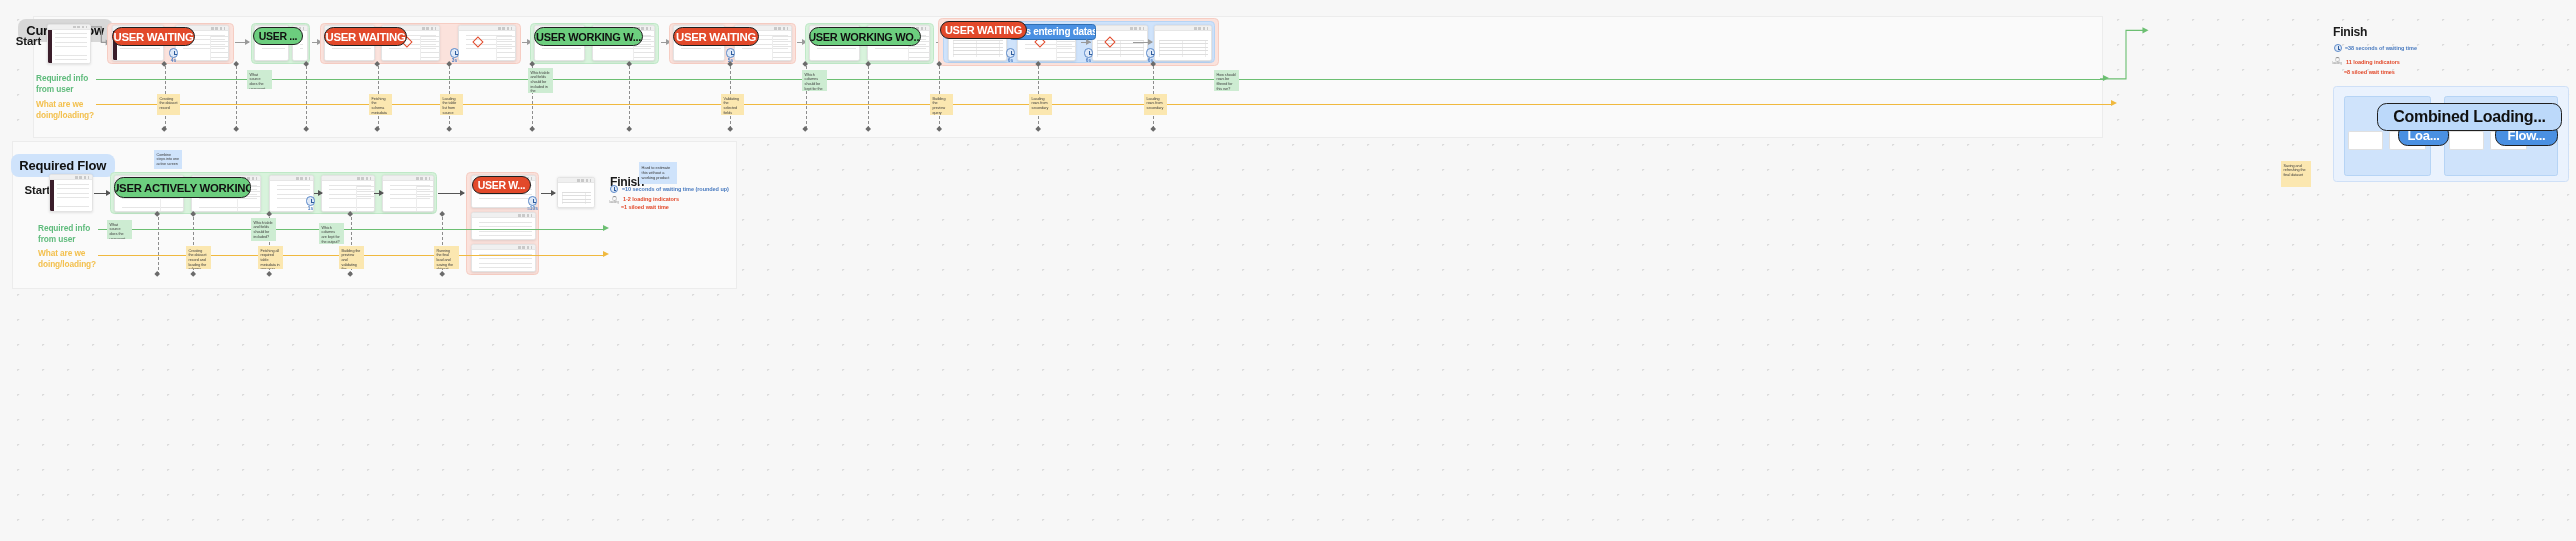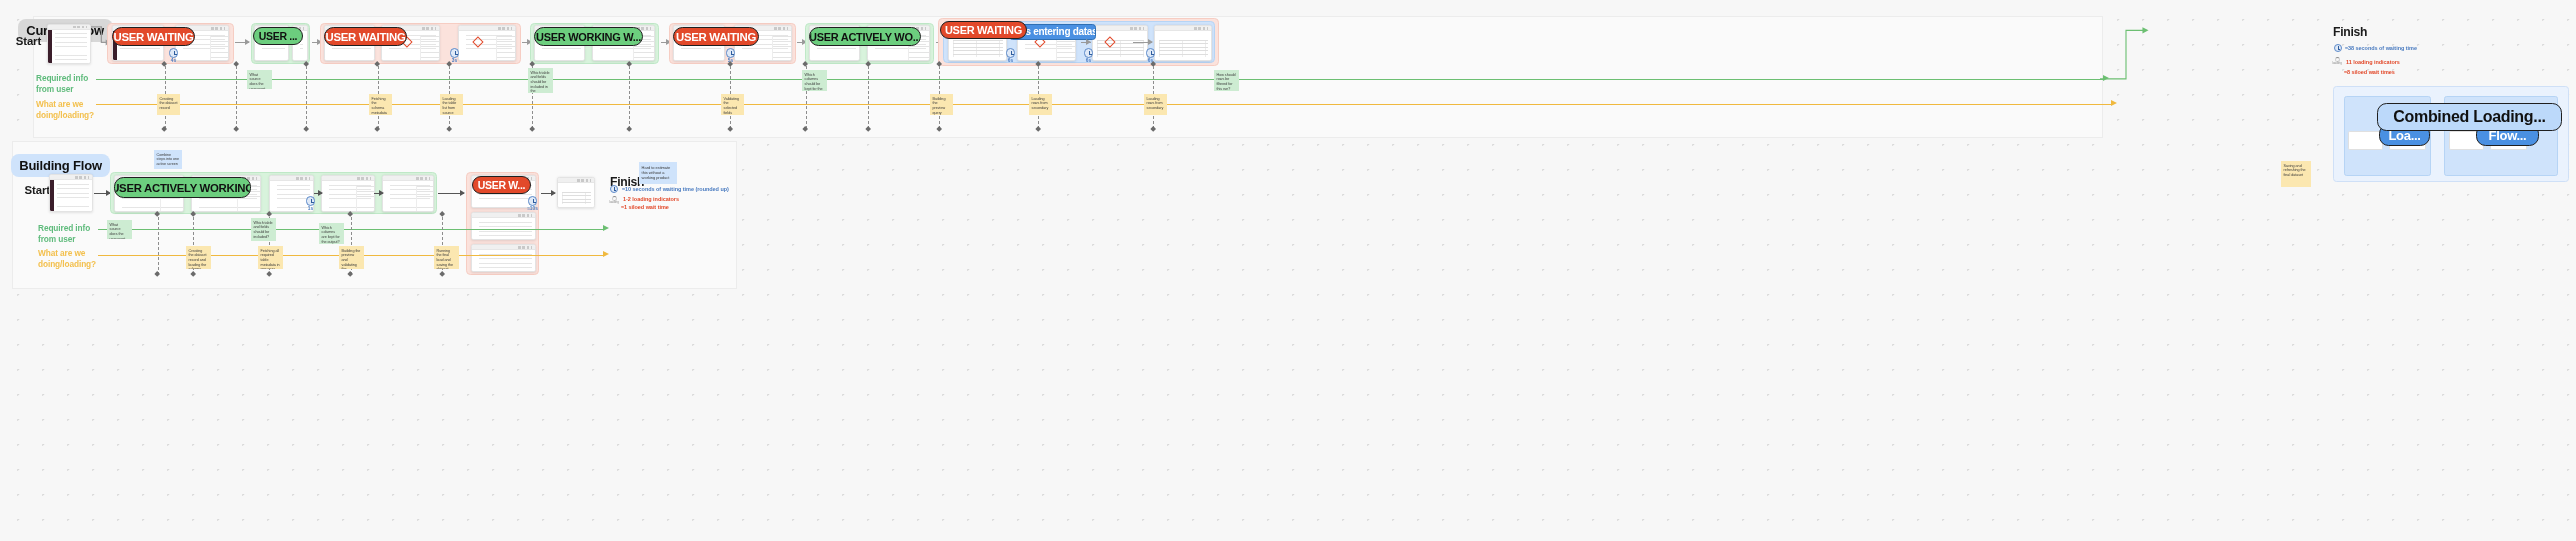--- a/index.html
+++ b/index.html
@@ -101,21 +101,21 @@
     display: flex; align-items: center; justify-content: center;
     font-weight: bold;
     white-space: nowrap;
     overflow: hidden;
     letter-spacing: -0.3px;
   }
   .pill.waiting { background:#e2492a; color:#fff; border:1.3px solid #1f1f1f; }
   .pill.working { background:#6cce7e; color:#101010; border:1.3px solid #1f1f1f; }
   .pill.entering { background:#4a90e2; color:#fff; border:1.3px solid #2f6fb3; }
   .pill.combined { background:#bcd9fa; color:#101010; border:1.3px solid #1f1f1f; }
-  .pill.loadmini { background:#4a90e2; color:#fff; border:1.3px solid #1f1f1f; }
+  .pill.loadmini { background:#4a90e2; color:#fff; border:1.3px solid #1f1f1f;margin-left:19px; }
 
   
   .arrow { position:absolute; height:1.3px; background:#9a9a9a; }
   .arrow:after {
     content:""; position:absolute; right:-0.9px; top:-2.6px;
     border-left:5.2px solid #9a9a9a; border-top:3.1px solid transparent; border-bottom:3.1px solid transparent;
   }
   .arrow.dark { background:#555; }
   .arrow.dark:after { border-left-color:#555; }
 
@@ -324,21 +324,21 @@
         <div class="lines"></div>
       </div>
     </div>
   <div class="shot" style="left:867px; top:25px; width:63px; height:36px;">
     <div class="bar"></div>
       <div class="body">
         <div class="lines"></div>
         <div class="pane"></div>
       </div>
     </div>
-  <div class="pill working" style="left:809px; top:27px; width:112px; height:19px; font-size:11px;">USER ACTIVELY WO...</div>
+  <div class="pill working" style="left:809px; top:27px; width:112px; height:19px; font-size:11px;">USER WORKING WO...</div>
 
   <div class="arrow" style="left:936px; top:42px; width:8.7px;"></div>
 
   <div class="stage red" style="left:938px; top:17.5px; width:281px; height:48px;"></div>
   <div class="stage blue" style="left:943px; top:21px; width:272px; height:42px;"></div>
   <div class="shot" style="left:948px; top:25px; width:59px; height:36px;">
     <div class="bar"></div>
       <div class="body">
         <div class="tbl"></div>
       </div>
@@ -504,21 +504,21 @@
   <div class="mini-shot" style="left:2389px; top:131px; width:37px; height:19px;"></div>
   <div class="mini-shot" style="left:2449px; top:131px; width:35px; height:19px;"></div>
   <div class="mini-shot" style="left:2490px; top:131px; width:37px; height:19px;"></div>
 
   <div class="pill loadmini" style="left:2379px; top:124px; width:51px; height:22px; font-size:13px;">Loa...</div>
   <div class="pill loadmini" style="left:2476px; top:124px; width:63px; height:22px; font-size:13px;">Flow...</div>
   <div class="pill combined" style="left:2377px; top:103px; width:185px; height:28px; font-size:16px;">Combined Loading...</div>
 
   <div class="frame" style="left:12.2px; top:141px; width:725px; height:148px;"></div>
 
-  <div class="frame-title blue" style="left:10.5px; top:154px; font-size:13px;">Building Flow</div>
+  <div class="frame-title blue" style="left:10.5px; top:154px; font-size:13px;">Required Flow</div>
 
   <div class="start-label" style="left:24.5px; top:184px;">Start</div>
 
   <div class="shot" style="left:49px; top:174px; width:44px; height:38px;">
     <div class="bar"></div>
       <div class="body">
         <div class="sidebar-dark"></div>
         <div class="lines"></div>
       </div>
   </div>

